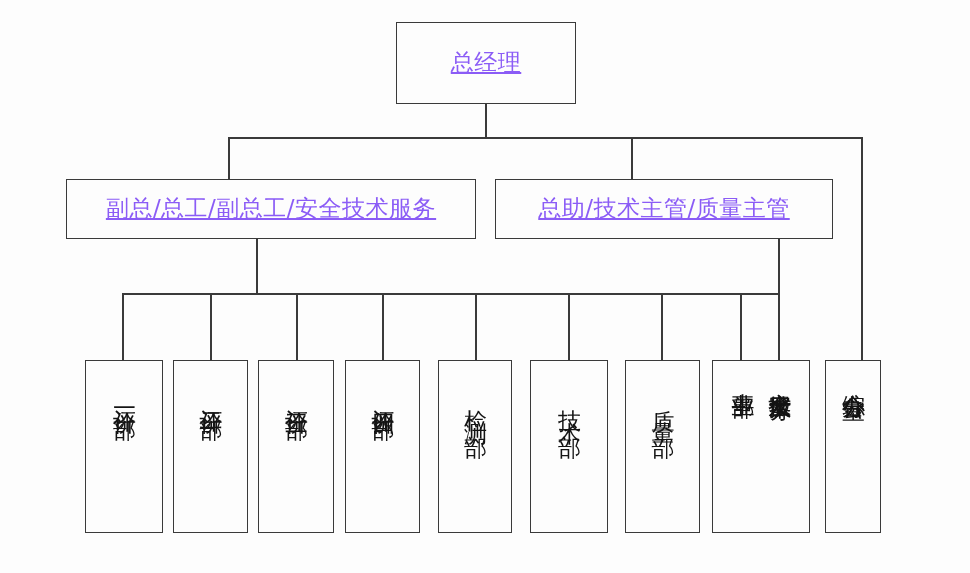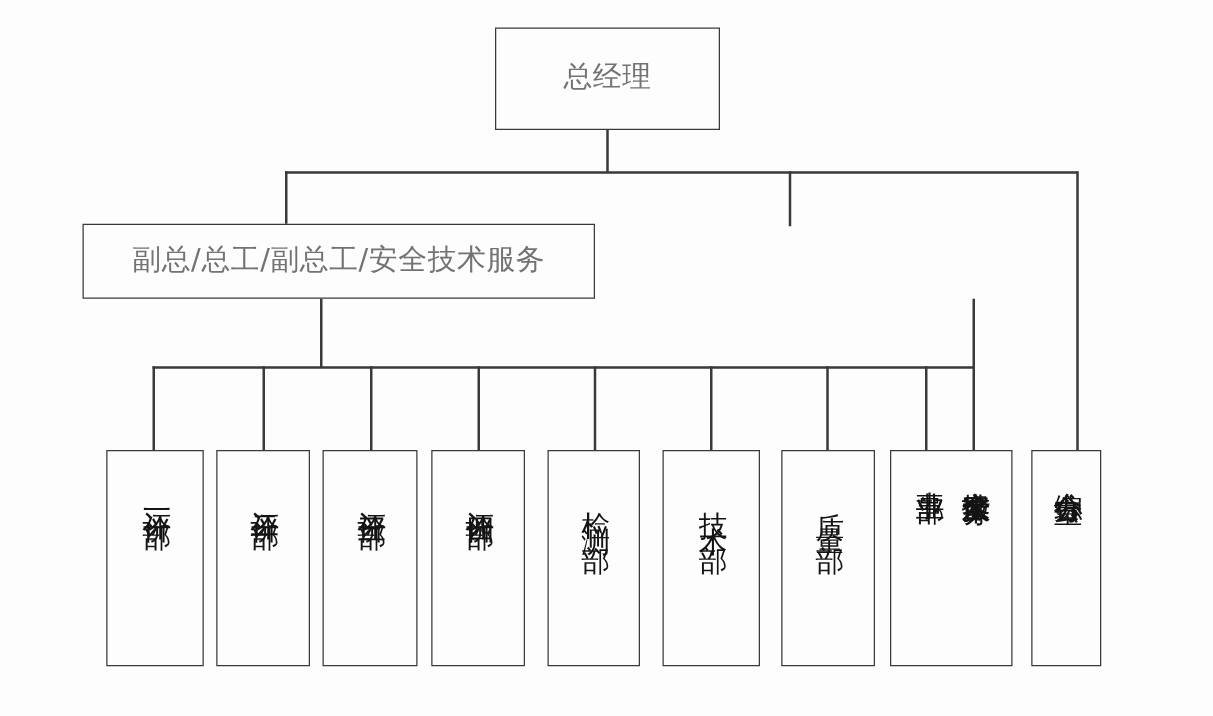--- a/index.html
+++ b/index.html
@@ -27,24 +27,25 @@
     background: #fdfdfd;
     display: flex;
     align-items: flex-start;
     justify-content: center;
   }
   .node.horiz {
     align-items: center;
   }
   .node-label {
     font-size: 23px;
-    color: #737373;
+    color: #8b5cf6;
     letter-spacing: 0.5px;
     line-height: 1.12;
     white-space: nowrap;
+    text-decoration: underline;
   }
   
   .node.vert {
     align-items: flex-start;
     justify-content: center;
     padding-top: 30px;
   }
   .vlabel {
     writing-mode: vertical-rl;
     text-orientation: upright;
@@ -90,20 +91,23 @@
   <div class="ln v" style="left:228px; top:137px; height:44px;"></div>
 
   <div class="ln v" style="left:631px; top:137px; height:44px;"></div>
 
   <div class="ln v" style="left:861px; top:137px; height:223px;"></div>
 
   <div class="node horiz" style="left:66px; top:179px; width:410px; height:60px;">
     <span class="node-label">副总/总工/副总工/安全技术服务</span>
   </div>
 
+  <div class="node horiz" style="left:495px; top:179px; width:338px; height:60px;">
+    <span class="node-label">总助/技术主管/质量主管</span>
+  </div>
 
   <div class="ln v" style="left:256px; top:239px; height:55px;"></div>
   <div class="ln v" style="left:778px; top:239px; height:122px;"></div>
 
   <div class="ln h" style="left:122px; top:293px; width:657px;"></div>
 
   <div class="ln v" style="left:122px; top:293px; height:67px;"></div>
   <div class="ln v" style="left:210px; top:293px; height:67px;"></div>
   <div class="ln v" style="left:296px; top:293px; height:67px;"></div>
   <div class="ln v" style="left:382px; top:293px; height:67px;"></div>

